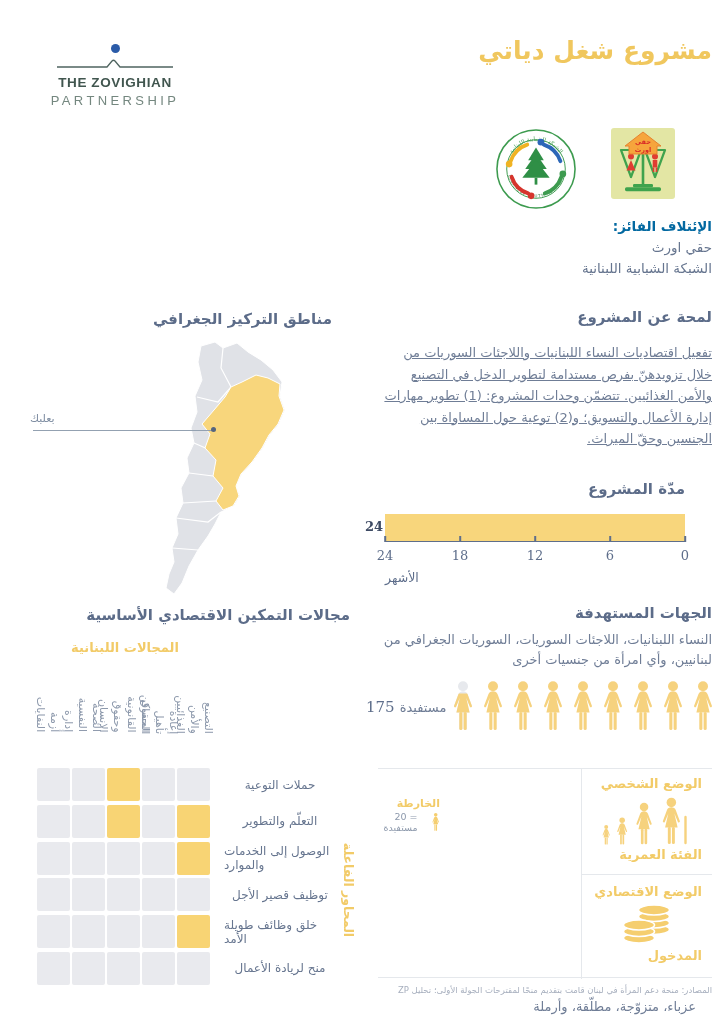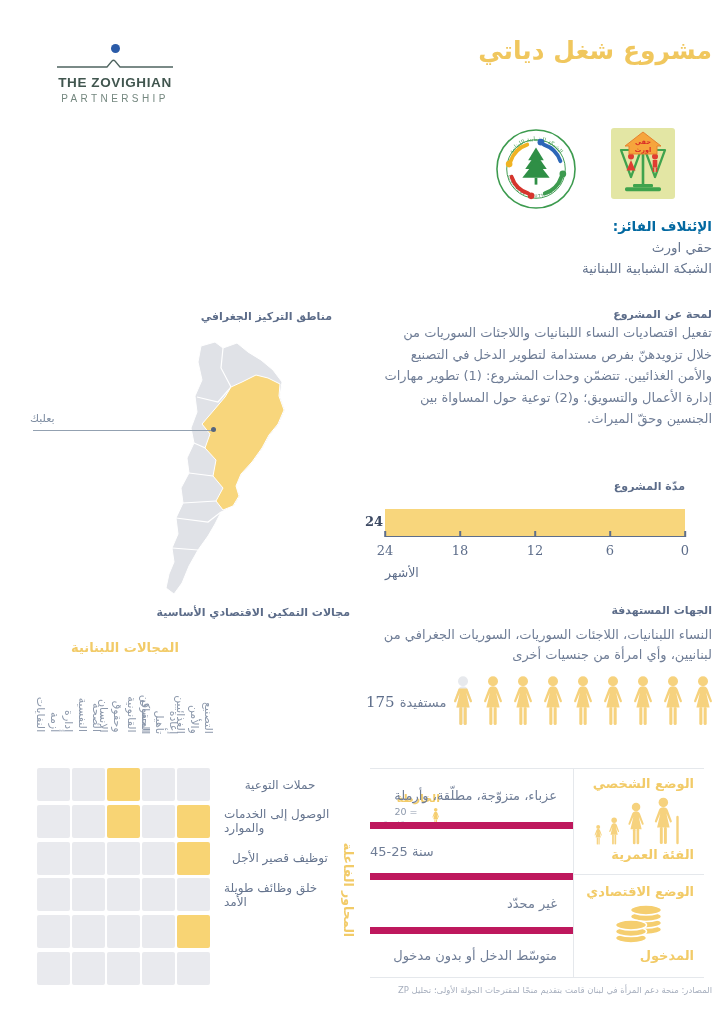--- a/index.html
+++ b/index.html
@@ -4,35 +4,35 @@
 <style>
   * { margin:0; padding:0; box-sizing:border-box; }
   html,body { background:#ffffff; }
   body { font-family:"DejaVu Sans", sans-serif; direction:rtl; }
   .page { position:relative; width:724px; height:1024px; background:#fff; overflow:hidden; margin:0 auto; }
 
   
   .zp-logo { position:absolute; top:44px; left:50px; width:130px; text-align:center; }
   .zp-dot { width:9px; height:9px; border-radius:50%; background:#2B5BA8; margin:0 auto 1px; }
   .zp-name { font-family:"Liberation Sans", sans-serif; font-size:13.5px; font-weight:600; letter-spacing:0.6px; color:#41564F; margin-top:2px; }
-  .zp-sub { font-family:"Liberation Sans", sans-serif; font-size:10px; letter-spacing:3.4px; color:#74877F; margin-top:3px; }
+  .zp-sub { font-family:"Liberation Sans", sans-serif; font-size:13px; letter-spacing:3.4px; color:#74877F; margin-top:3px; }
 
   
   .page-title { position:absolute; top:36px; right:12px; font-size:25px; font-weight:700; color:#F0C75E; }
   .logos-row { position:absolute; top:128px; right:49px; display:flex; gap:34px; align-items:flex-start; }
   .coalition { position:absolute; top:216px; right:12px; text-align:right; line-height:21px; }
   .coalition .c-label { color:#0369a1; font-weight:700; font-size:13.5px; }
   .coalition .c-line { color:#66758F; font-size:13.5px; }
 
   
-  .h2 { font-size:11px; font-weight:700; color:#5C6C89; }
+  .h2 { font-size:15px; font-weight:700; color:#5C6C89; }
 
   
   .overview { position:absolute; top:308px; right:12px; width:336px; text-align:right; }
-  .overview .body { margin-top:1px; font-size:13px; line-height:21.5px; color:#6F7D96; }
+  .overview .body { margin-top:16px; font-size:13px; line-height:21.5px; color:#6F7D96;text-decoration:underline; }
 
   
   .map-head { position:absolute; top:310px; left:0; width:332px; text-align:right; }
   .map-svg { position:absolute; top:340px; left:90px; }
   .callout-label { position:absolute; top:412px; left:30px; font-size:11px; color:#7C8BA0; }
   .callout-line { position:absolute; top:430px; left:33px; width:180px; height:1.2px; background:#93A1B1; }
   .callout-dot { position:absolute; top:427px; left:211px; width:5px; height:5px; border-radius:50%; background:#55657E; }
 
   
   .duration { position:absolute; top:480px; right:39px; width:318px; }
@@ -55,21 +55,21 @@
   .picto svg { display:block; }
   .count-label { position:absolute; left:6px; top:18px; direction:ltr; color:#6F7D96; }
   .count-label .num { font-family:"DejaVu Serif", serif; font-size:15px; color:#5E6E8B; }
   .count-label .unit { font-size:13px; }
   .legend { position:absolute; left:6px; top:118px; width:74px; text-align:right; }
   .legend-title { font-size:11px; font-weight:700; color:#F2CB68; }
   .legend-row { margin-top:1px; display:flex; align-items:center; gap:13px; }
   .legend-row .lg-txt { font-size:9.5px; color:#8D99AC; }
 
   
-  .demo { position:absolute; top:768px; right:20px; width:334px; height:210px; display:flex; border-top:1px solid #E5E8EC; border-bottom:1px solid #E5E8EC; }
+  .demo { position:absolute; top:768px; right:12px; width:334px; height:210px; display:flex; border-top:1px solid #E5E8EC; border-bottom:1px solid #E5E8EC;flex-direction:column; }
   .demo-labels { width:131px; border-left:1px solid #E5E8EC; }
   .demo-half { height:105px; text-align:right; }
   .demo-half + .demo-half { border-top:1px solid #E5E8EC; }
   .demo-label { font-size:13px; font-weight:700; color:#F2CB68; padding:7px 10px 0 0; }
   .demo-icon { display:block; margin:2px auto 0; }
   .demo-values { flex:1; display:flex; flex-direction:column; }
   .v-cell { display:flex; align-items:center; justify-content:flex-start; padding-right:16px; font-size:13px; color:#6F7D96; }
   .v-cell.b-top { border-top:7px solid #be185d;text-align:center; }
   .v-1 { height:54px; } .v-2 { height:51px; } .v-3 { height:55px; } .v-4 { height:50px; }
 
@@ -383,27 +383,33 @@
           <div class="m-cell"></div>
           <div class="m-cell"></div>
           <div class="m-cell"></div>
         </div>
       </div>
     <div class="m-rowlabels" id="matrix-rowlabels">
         <div class="m-label">
           <span>حملات التوعية</span>
         </div>
         <div class="m-label">
+          <span>التعلّم والتطوير</span>
+        </div>
+        <div class="m-label">
           <span>الوصول إلى الخدمات والموارد</span>
         </div>
         <div class="m-label">
           <span>توظيف قصير الأجل</span>
         </div>
         <div class="m-label">
           <span>خلق وظائف طويلة الأمد</span>
+        </div>
+        <div class="m-label">
+          <span>منح لريادة الأعمال</span>
         </div>
       </div>
     <div class="m-side">
       <span>المحاور الفاعلة</span>
     </div>
   </div>
 
 </div>
 
 </body></html>

